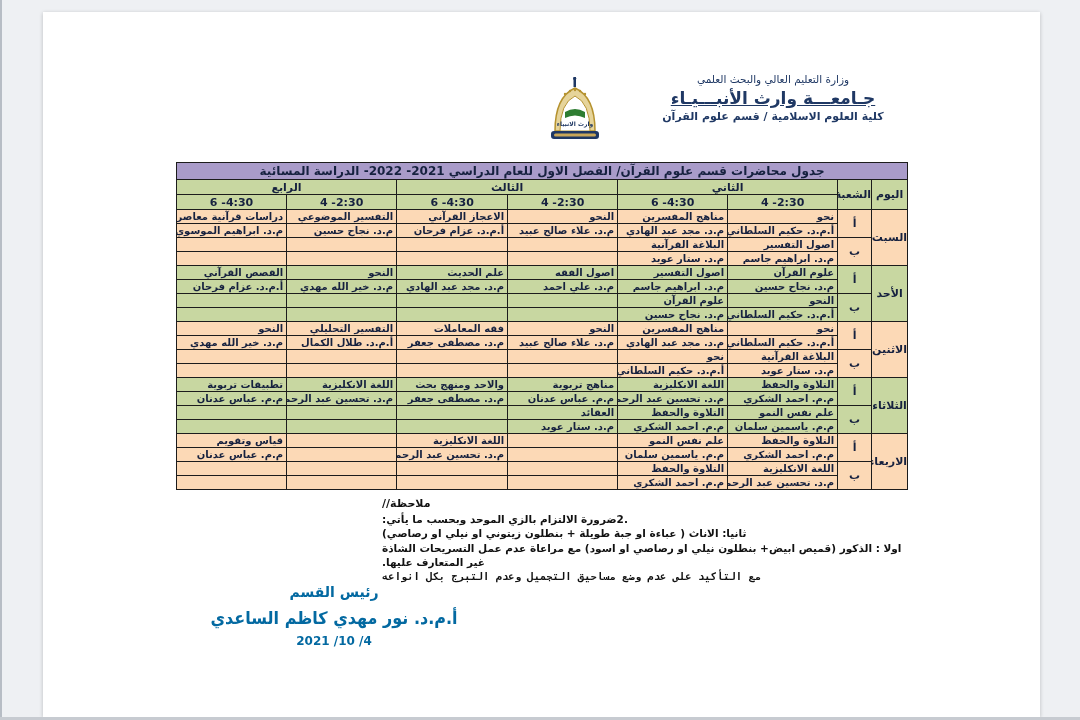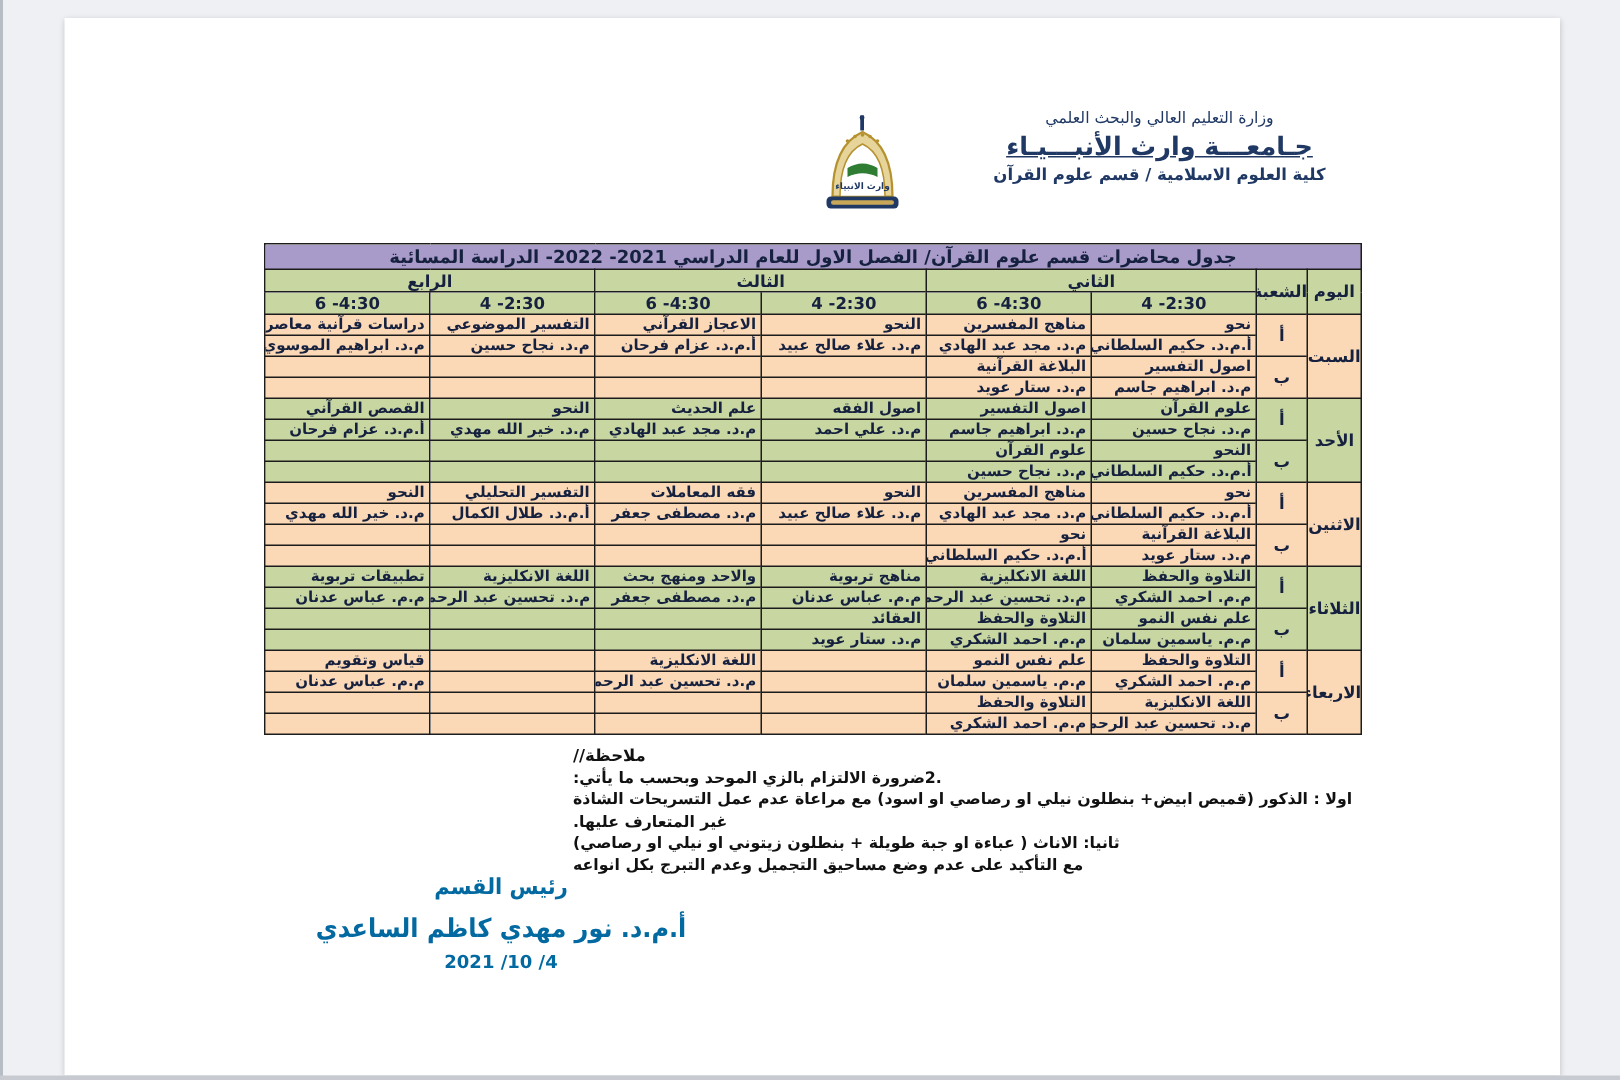--- a/index.html
+++ b/index.html
@@ -33,21 +33,21 @@
   td.time{font-size:11px;color:#111;}
   tr.peach td{background:var(--peach-row);}
   tr.green td{background:var(--green-row);}
   td.day-cell{text-align:center;font-size:11px;}
   td.section-cell{text-align:center;font-size:11px;}
   td.subject-cell,td.teacher-cell{font-size:10px;height:14px;padding:0 3px;text-align:right;}
   
   .notes{position:absolute;right:118px;top:485px;width:540px;direction:rtl;text-align:left;
          color:#111;font-size:10.5px;font-weight:700;line-height:14.5px;}
   .note-title{font-size:11px;}
-  .note-line.indent{padding-right:14px;}
+  .note-line.indent{padding-right:14px;font-family:Liberation Mono, monospace;}
   .note-num{display:inline-block;direction:ltr;}
   
   .signature{position:absolute;left:161px;top:572px;width:260px;text-align:center;direction:rtl;color:#0369a1;}
   .sig-title{font-size:14px;font-weight:900;letter-spacing:-.5px;transform:scaleY(1.05);}
   .sig-name{font-size:16px;font-weight:900;letter-spacing:-.6px;margin-top:9px;transform:scaleY(1.08);}
   .sig-date{font-size:12px;font-weight:700;margin-top:6px;}
 </style>
 </head>
 <body>
 
@@ -286,22 +286,22 @@
             <td class="teacher-cell"></td>
             <td class="teacher-cell"></td>
           </tr>
         </tbody>
     </table>
 
     <div class="notes">
       <div class="note-title">ملاحظة//</div>
       <div>
           <div class="note-line"><span class="note-num" dir="ltr">2. </span>ضرورة الالتزام بالزي الموحد وبحسب ما يأتي:</div>
+          <div class="note-line">ثانيا: الاناث ( عباءة او جبة طويلة + بنطلون زيتوني او نيلي او رصاصي)</div>
           <div class="note-line">اولا : الذكور (قميص ابيض+ بنطلون نيلي او رصاصي او اسود) مع مراعاة عدم عمل التسريحات الشاذة غير المتعارف عليها.</div>
-          <div class="note-line">ثانيا: الاناث ( عباءة او جبة طويلة + بنطلون زيتوني او نيلي او رصاصي)</div>
           <div class="note-line indent">مع التأكيد على عدم وضع مساحيق التجميل وعدم التبرج بكل انواعه</div>
         </div>
     </div>
 
     <div class="signature">
       <div class="sig-title">رئيس القسم</div>
       <div class="sig-name">أ.م.د. نور مهدي كاظم الساعدي</div>
       <div class="sig-date" dir="ltr">2021 /10 /4</div>
     </div>
 

